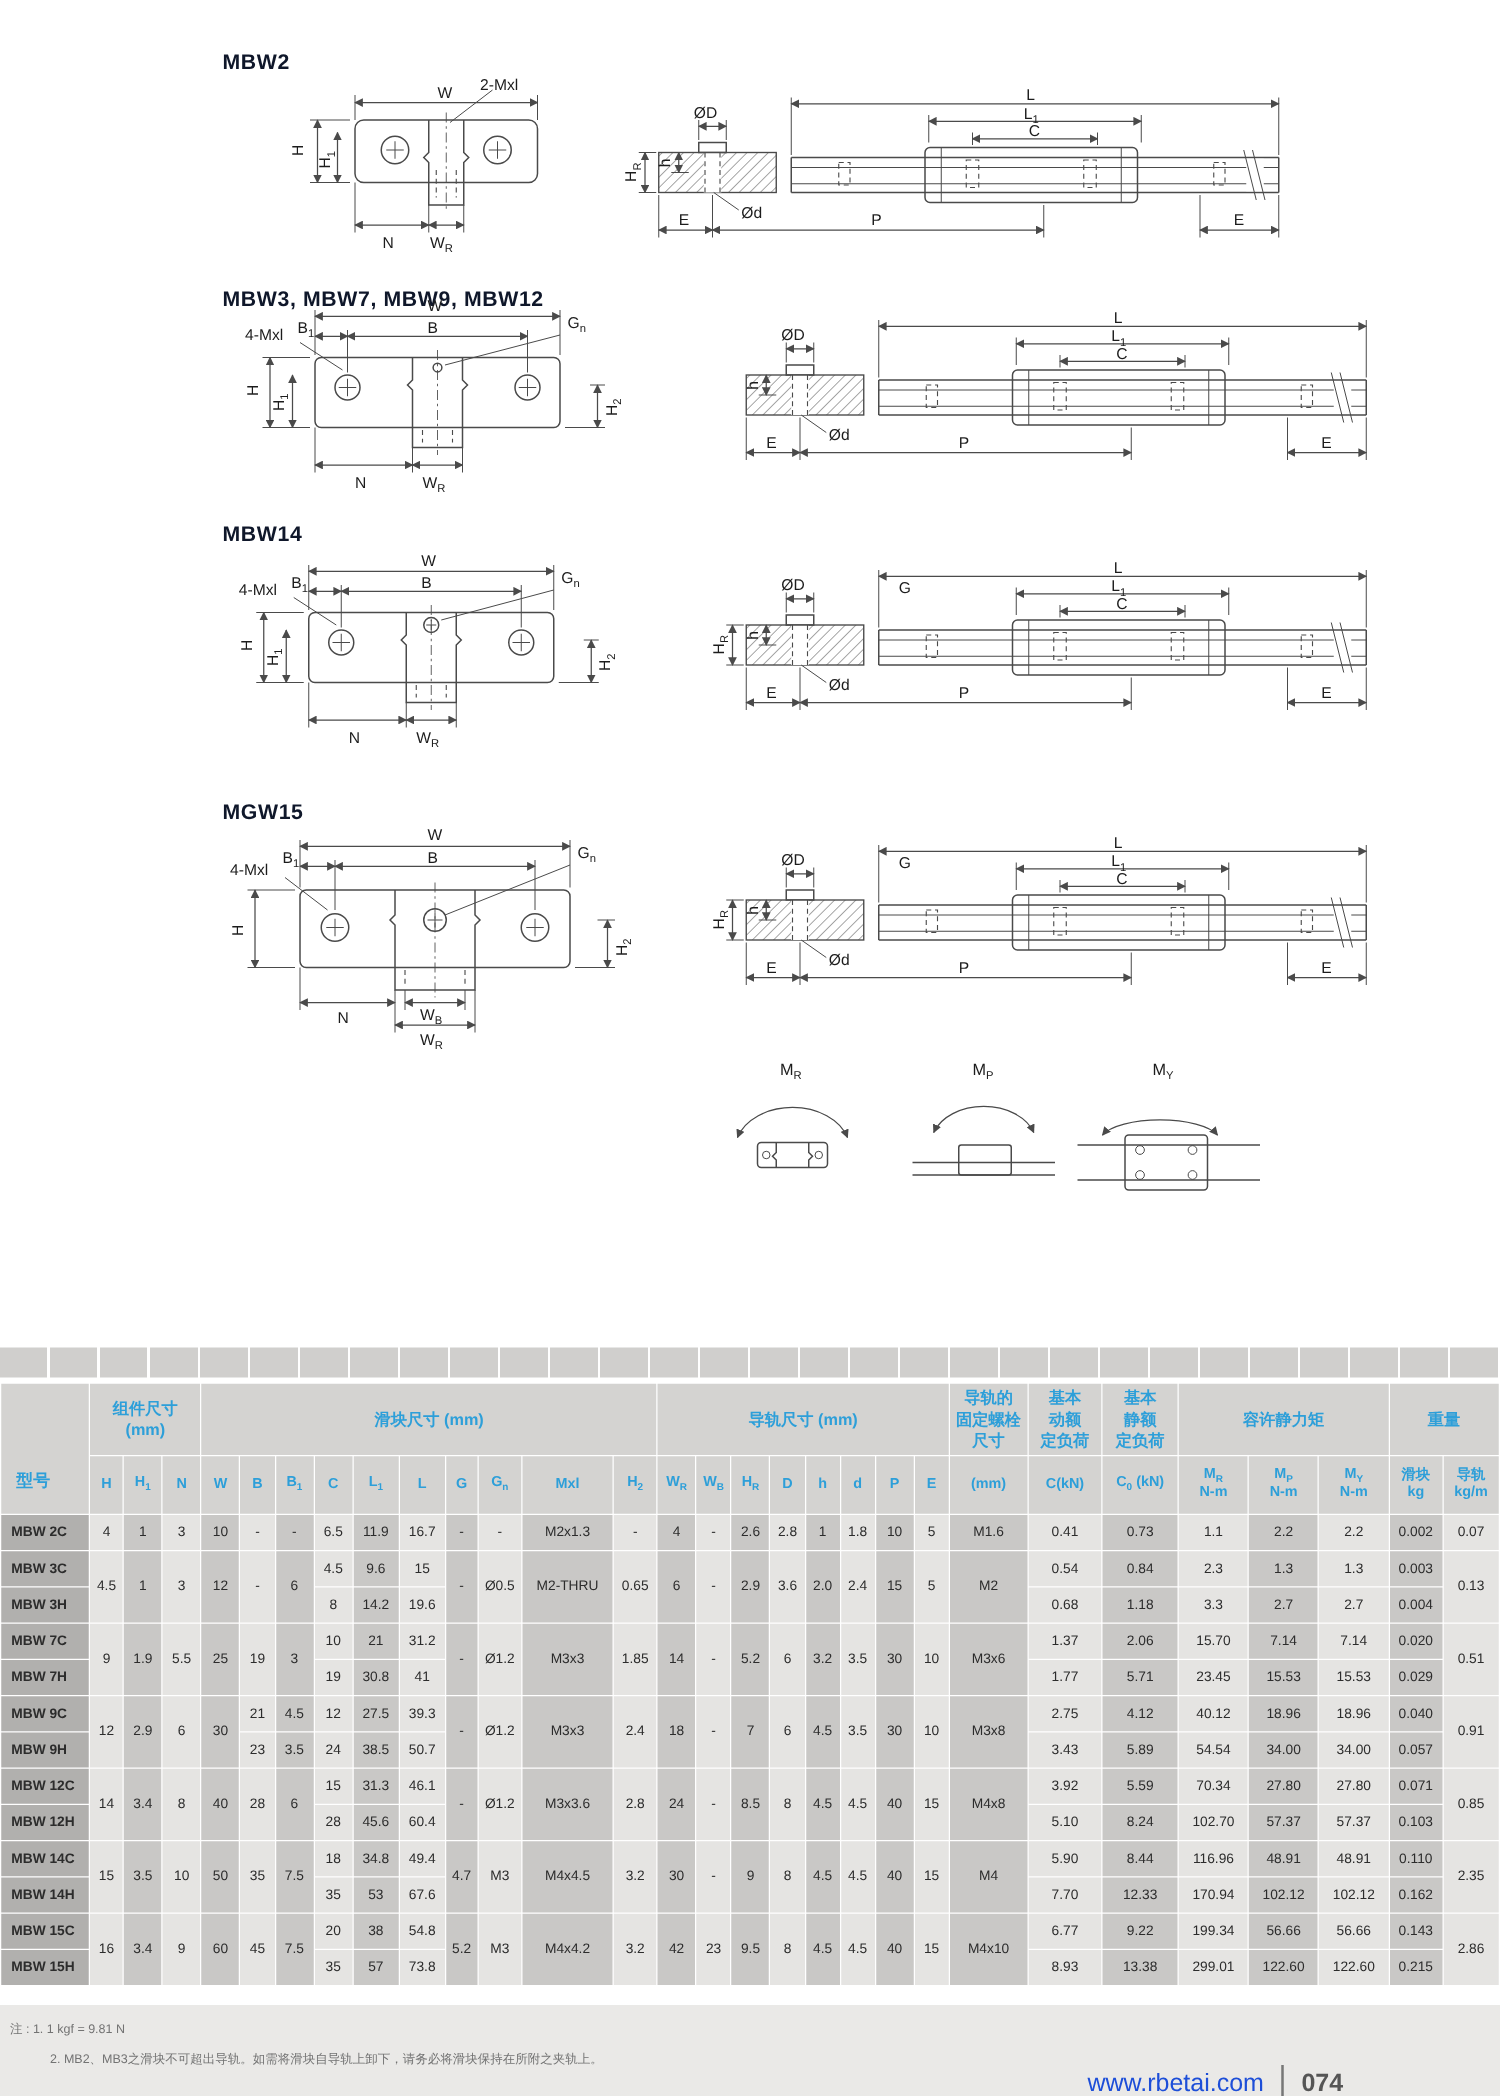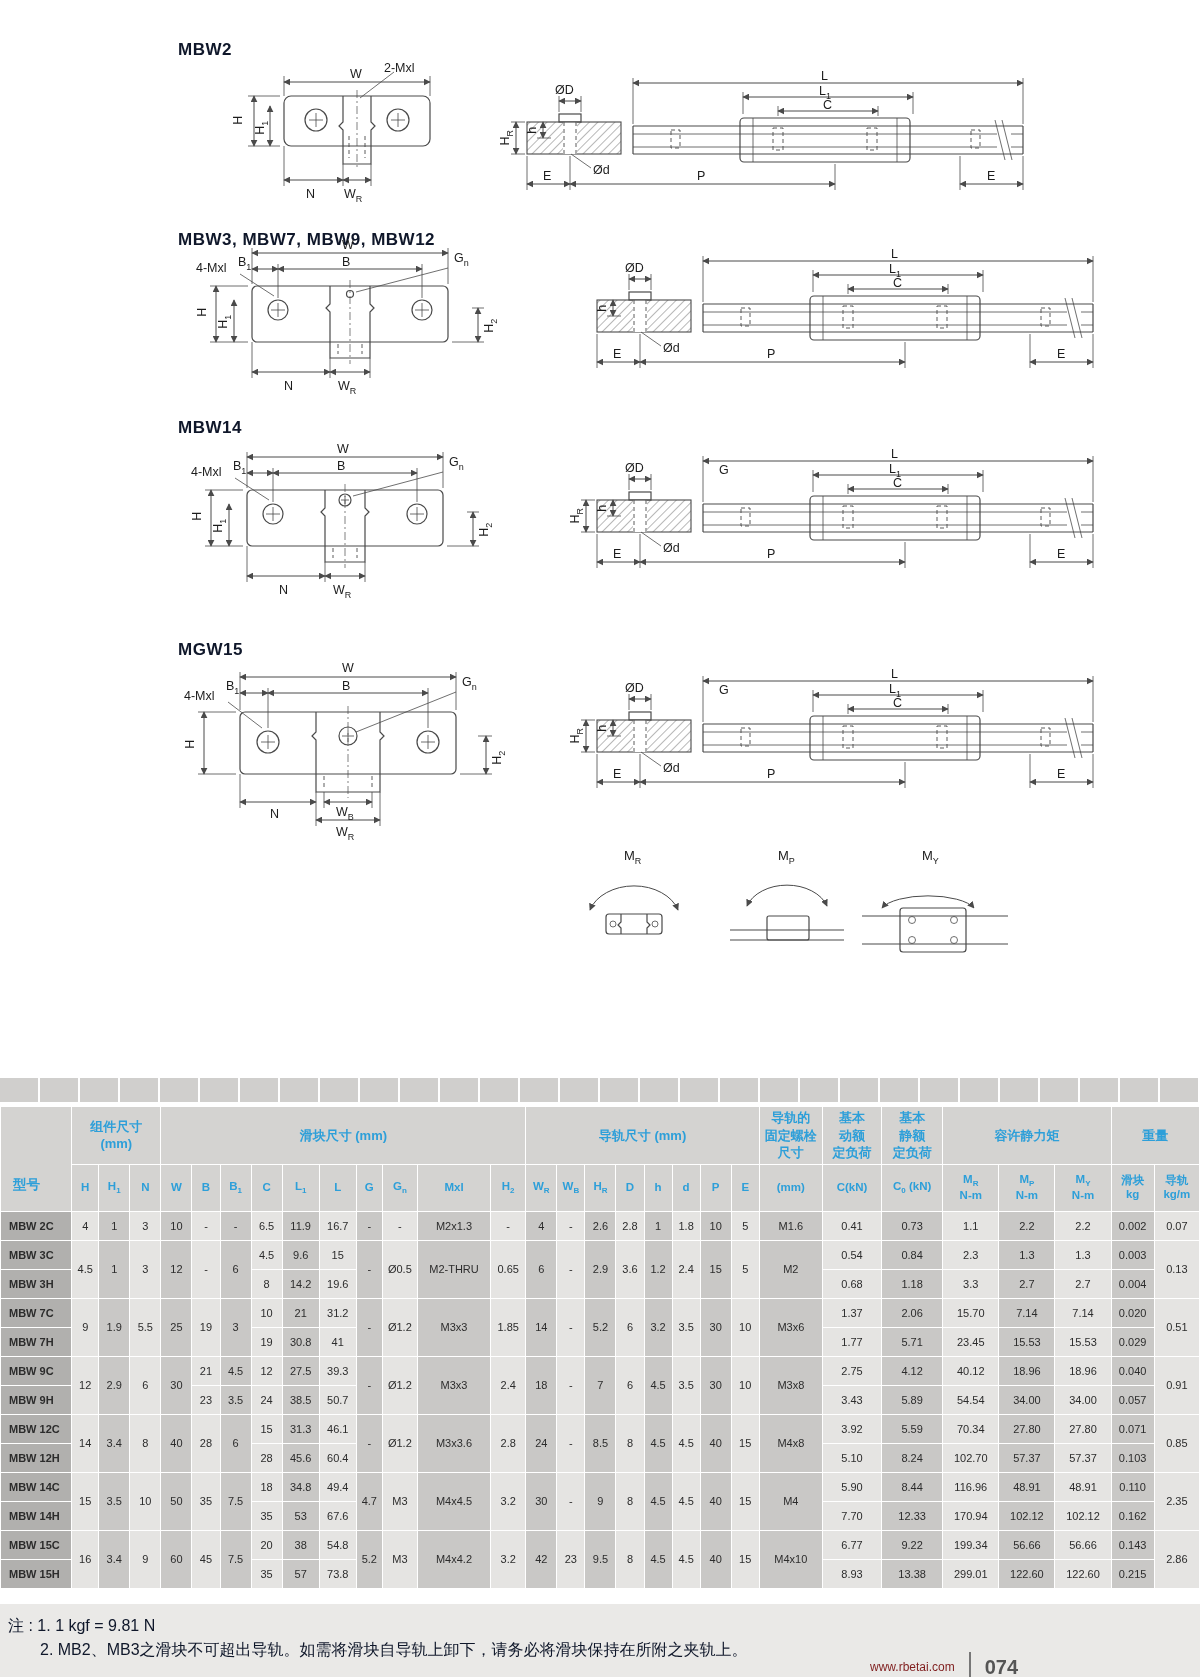--- a/index.html
+++ b/index.html
@@ -24,23 +24,23 @@
   table.spec th.gh{font-size:13px;line-height:1.35;}
   table.spec th.ch{font-size:11.5px;height:42px;line-height:1.2;}
   table.spec th.ch sub, table.spec th.gh sub{font-size:8px;}
   table.spec th.model-head{text-align:left;vertical-align:bottom;padding:0 0 16px 12px;font-size:13.5px;}
   table.spec td{text-align:center;vertical-align:middle;height:28px;color:#2c2c2c;font-size:11px;padding:0;}
   td.model-cell{background:#b1b0ae;text-align:left !important;padding-left:8px !important;
         font-weight:bold;font-size:11.5px;color:#1e1e1e;}
   td.col-light{background:#e5e4e2;}
   td.col-dark{background:#c9c8c6;}
   .notes-bg{position:absolute;left:0;width:1200px;background:#eae9e7;}
-  .note-line{position:absolute;font-size:16px;color:#0f172a;white-space:nowrap;}
+  .note-line{position:absolute;font-size:10px;color:#737373;white-space:nowrap;}
   .footer{position:absolute;display:flex;align-items:center;gap:14px;}
-  .footer .site{font-size:12px;color:#7f1d1d;}
+  .footer .site{font-size:20px;color:#1d4ed8;}
   .footer .vbar{width:2px;height:30px;background:#777;}
   .footer .pageno{font-size:20px;color:#555;font-weight:bold;}
   .mom-lbl{position:absolute;font-size:13px;color:#1c1c1c;}
   .mom-lbl sub{font-size:9px;}
 </style>
 </head>
 <body>
 
 <div class="page">
 
@@ -644,21 +644,21 @@
           <td class="col-dark">9.6</td>
           <td class="col-light">15</td>
           <td rowspan="2" class="col-dark">-</td>
           <td rowspan="2" class="col-light">Ø0.5</td>
           <td rowspan="2" class="col-dark">M2-THRU</td>
           <td rowspan="2" class="col-light">0.65</td>
           <td rowspan="2" class="col-dark">6</td>
           <td rowspan="2" class="col-light">-</td>
           <td rowspan="2" class="col-dark">2.9</td>
           <td rowspan="2" class="col-light">3.6</td>
-          <td rowspan="2" class="col-dark">1.2</td>
+          <td rowspan="2" class="col-dark">2.0</td>
           <td rowspan="2" class="col-light">2.4</td>
           <td rowspan="2" class="col-dark">15</td>
           <td rowspan="2" class="col-light">5</td>
           <td rowspan="2" class="col-dark">M2</td>
           <td class="col-light">0.54</td>
           <td class="col-dark">0.84</td>
           <td class="col-light">2.3</td>
           <td class="col-dark">1.3</td>
           <td class="col-light">1.3</td>
           <td class="col-dark">0.003</td>

